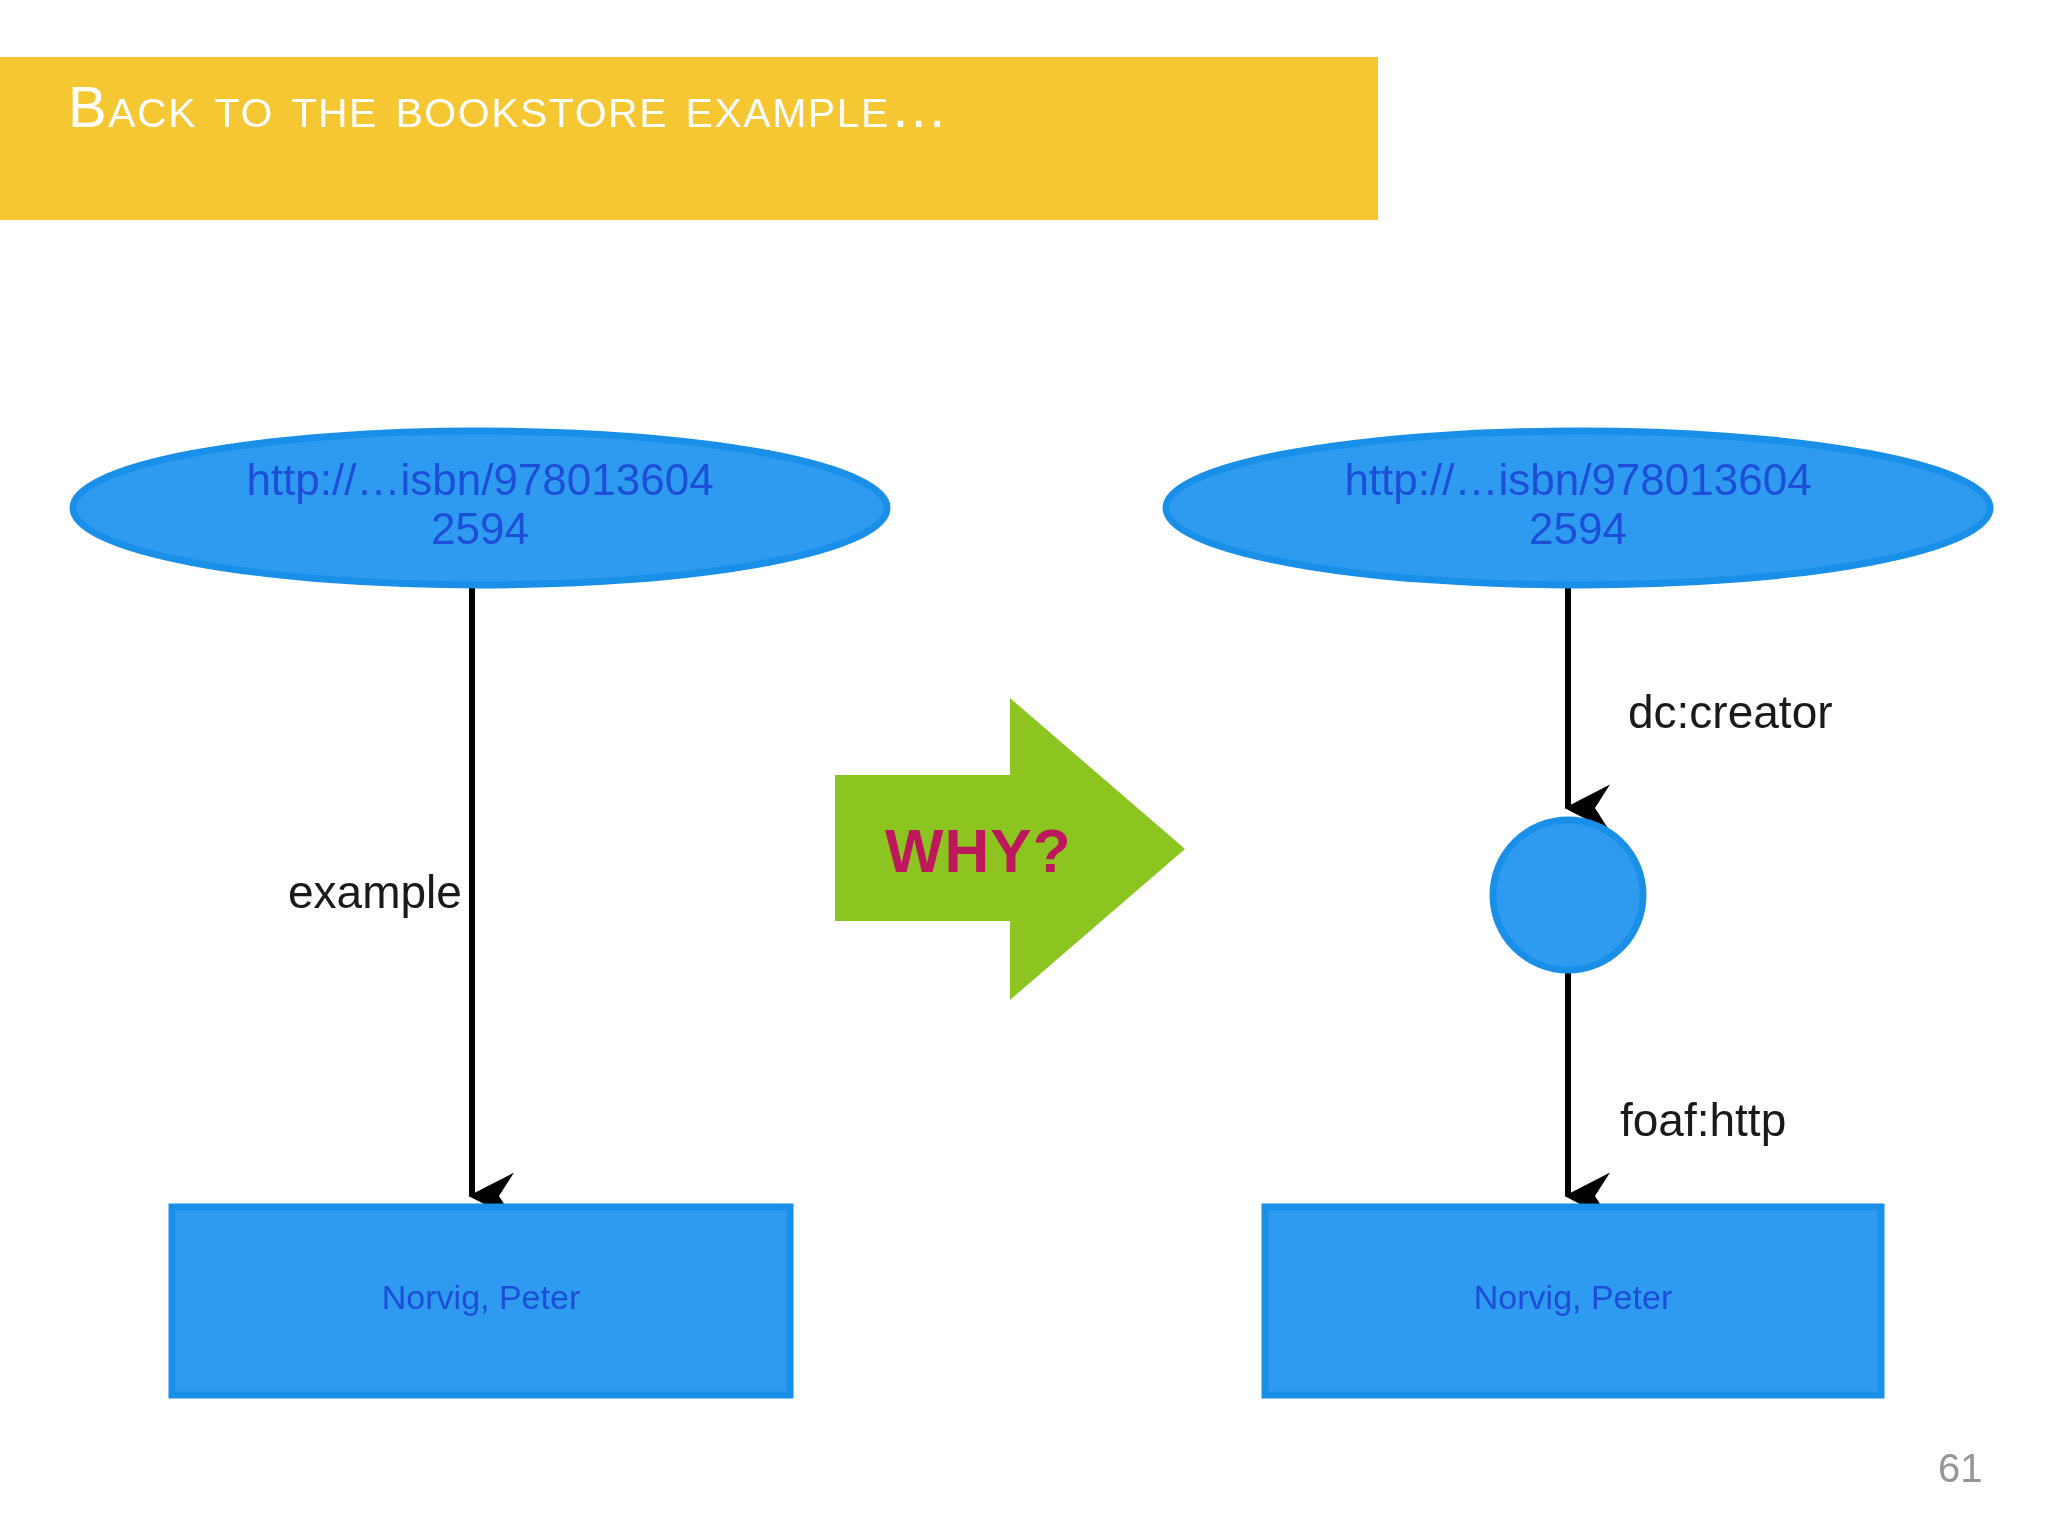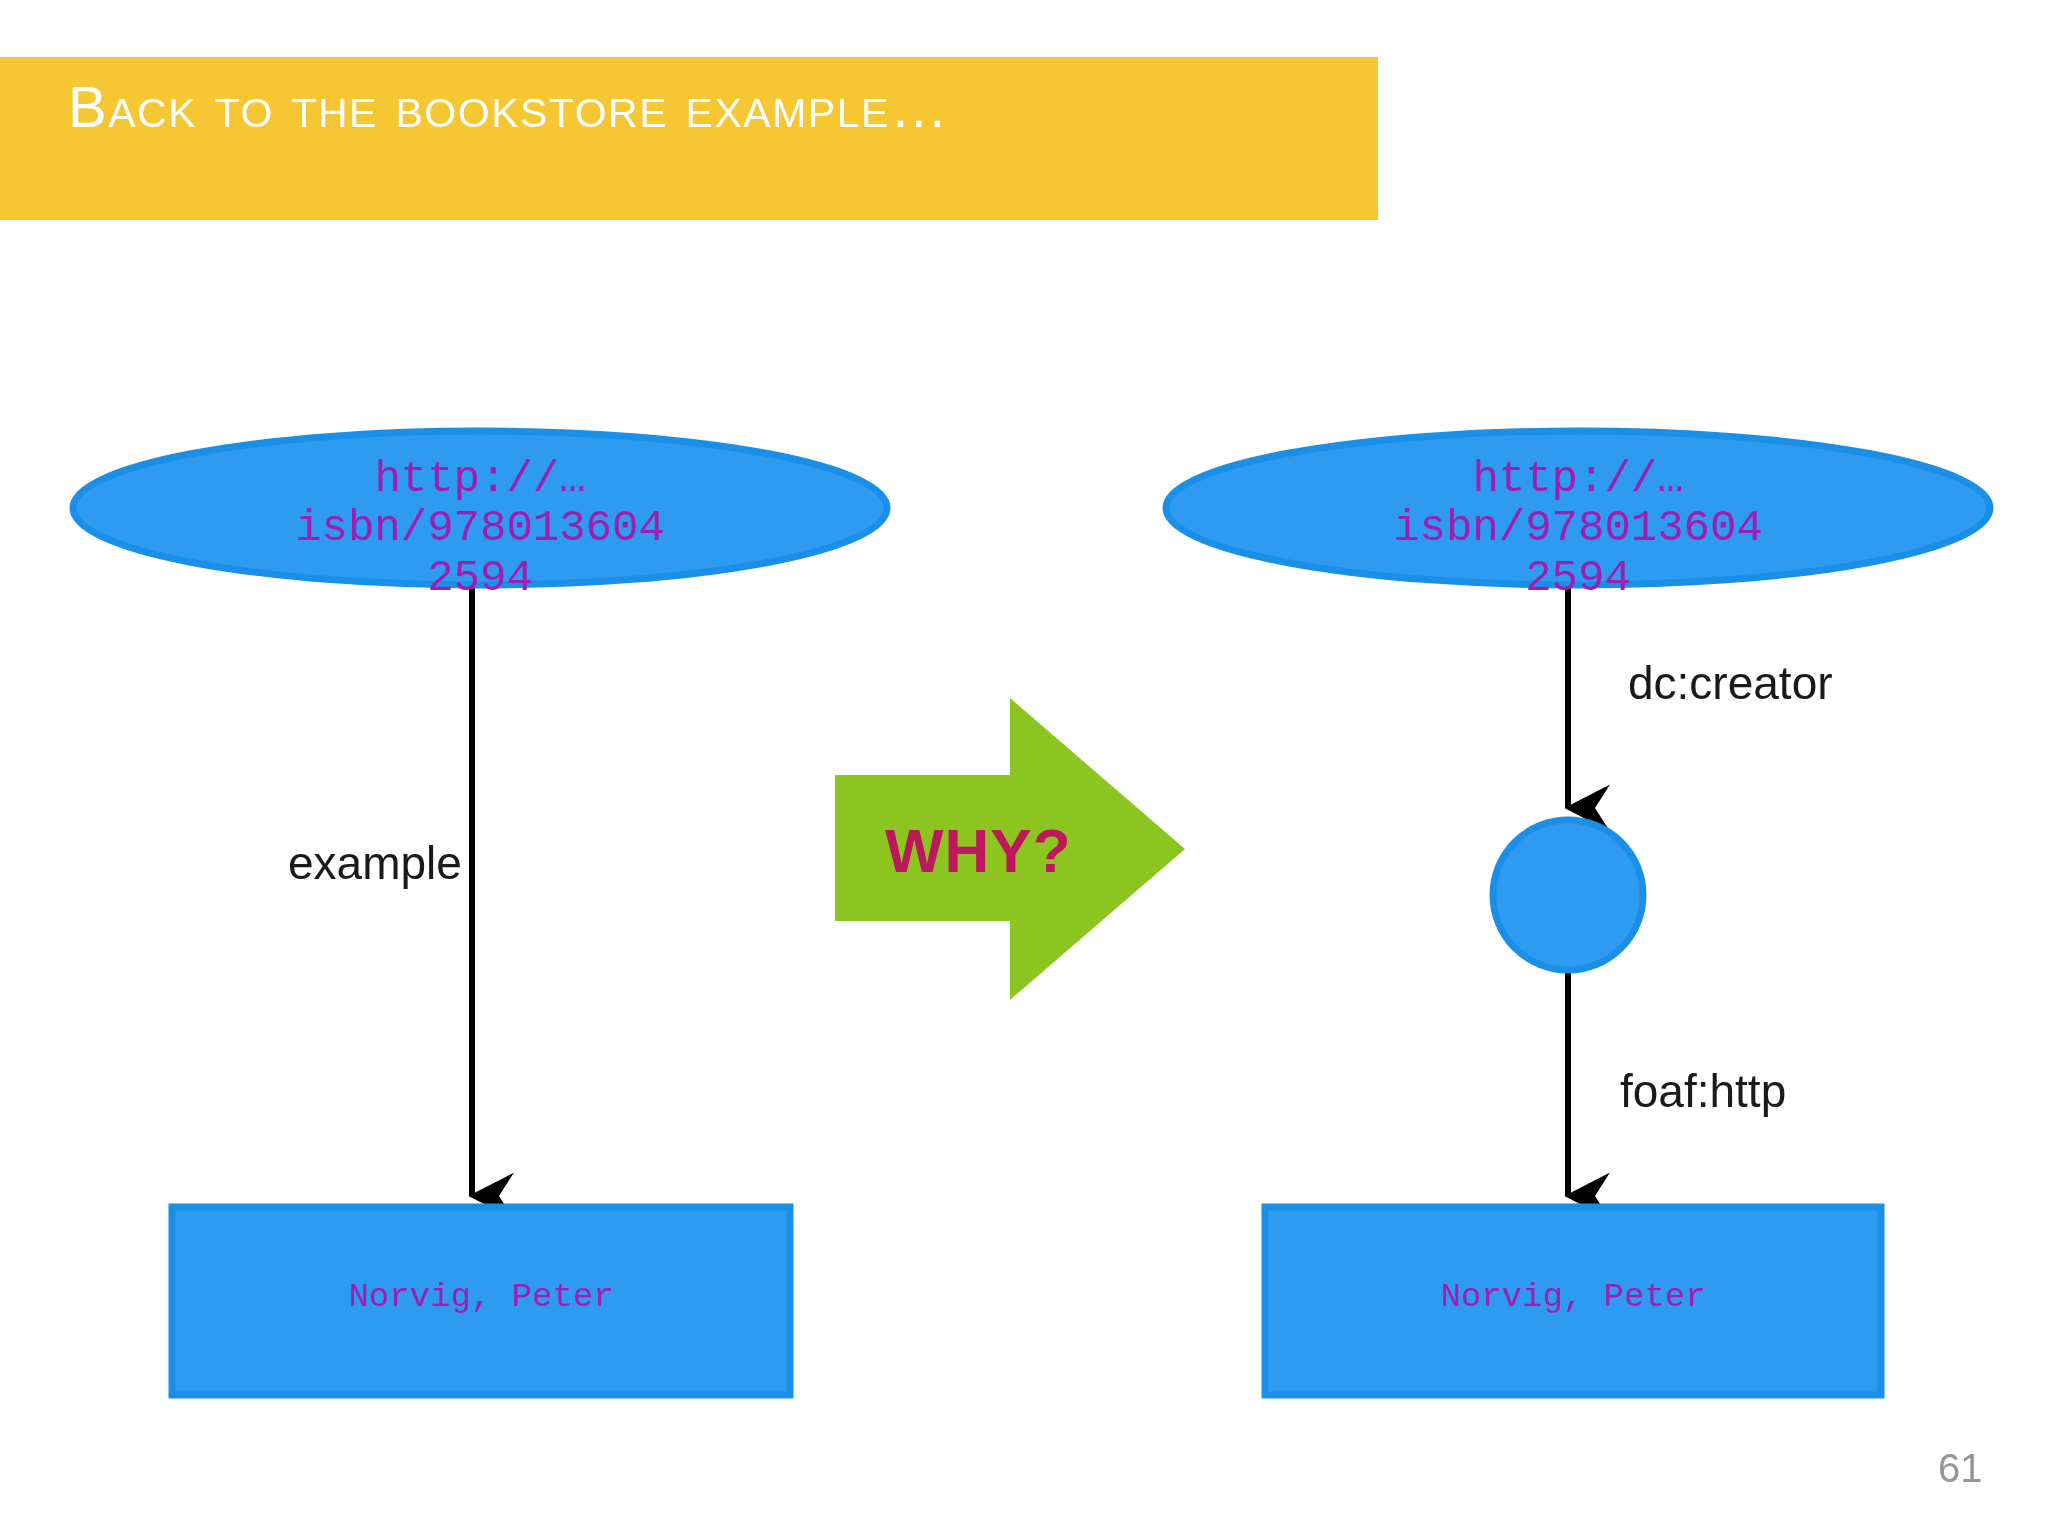--- a/index.html
+++ b/index.html
@@ -51,22 +51,22 @@
     position: absolute;
     left: 0; top: 0;
     width: 2048px;
     height: 1536px;
     pointer-events: none;
   }
 
   
   .node-label {
     position: absolute;
-    color: #a21caf;
-    font-family: Liberation Mono, monospace;
+    color: #1d4ed8;
+    font-family: Liberation Sans, sans-serif;
     font-weight: 300;
     text-align: center;
     line-height: 1.12;
     white-space: pre-line;
   }
   .ellipse-label {
     font-size: 44px;
     width: 520px;
   }
   .rect-label {
@@ -75,20 +75,21 @@
 
   
   .edge-label {
     position: absolute;
     color: #1A1A1A;
     font-family: "Liberation Sans", sans-serif;
     font-weight: 300;
     font-size: 46px;
     white-space: nowrap;
     line-height: 1;
+    margin-top: 29px;
   }
 
   
   .why-text {
     position: absolute;
     left: 885px;
     top: 820px;
     color: #be185d;
     font-family: "Liberation Sans", sans-serif;
     font-weight: 700;

